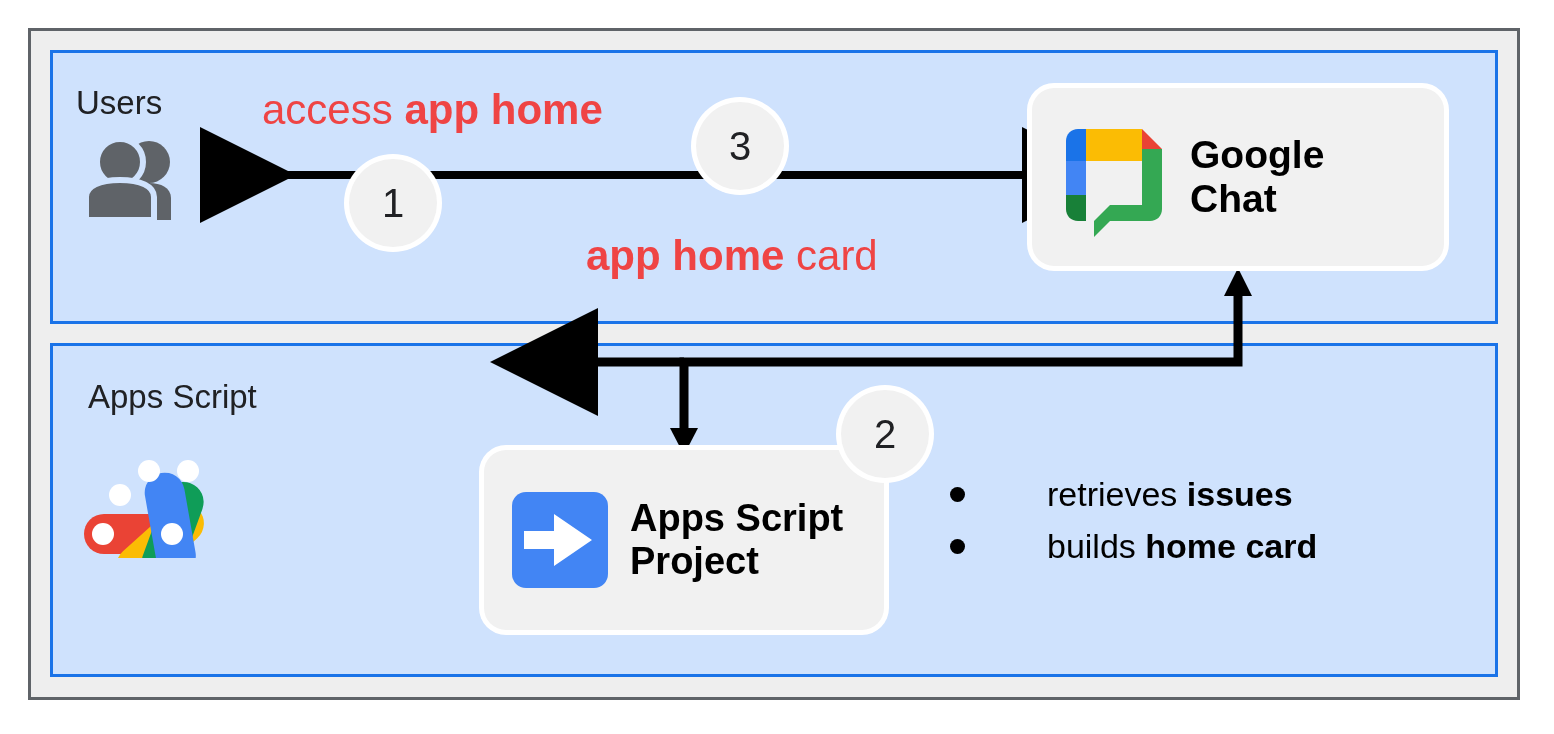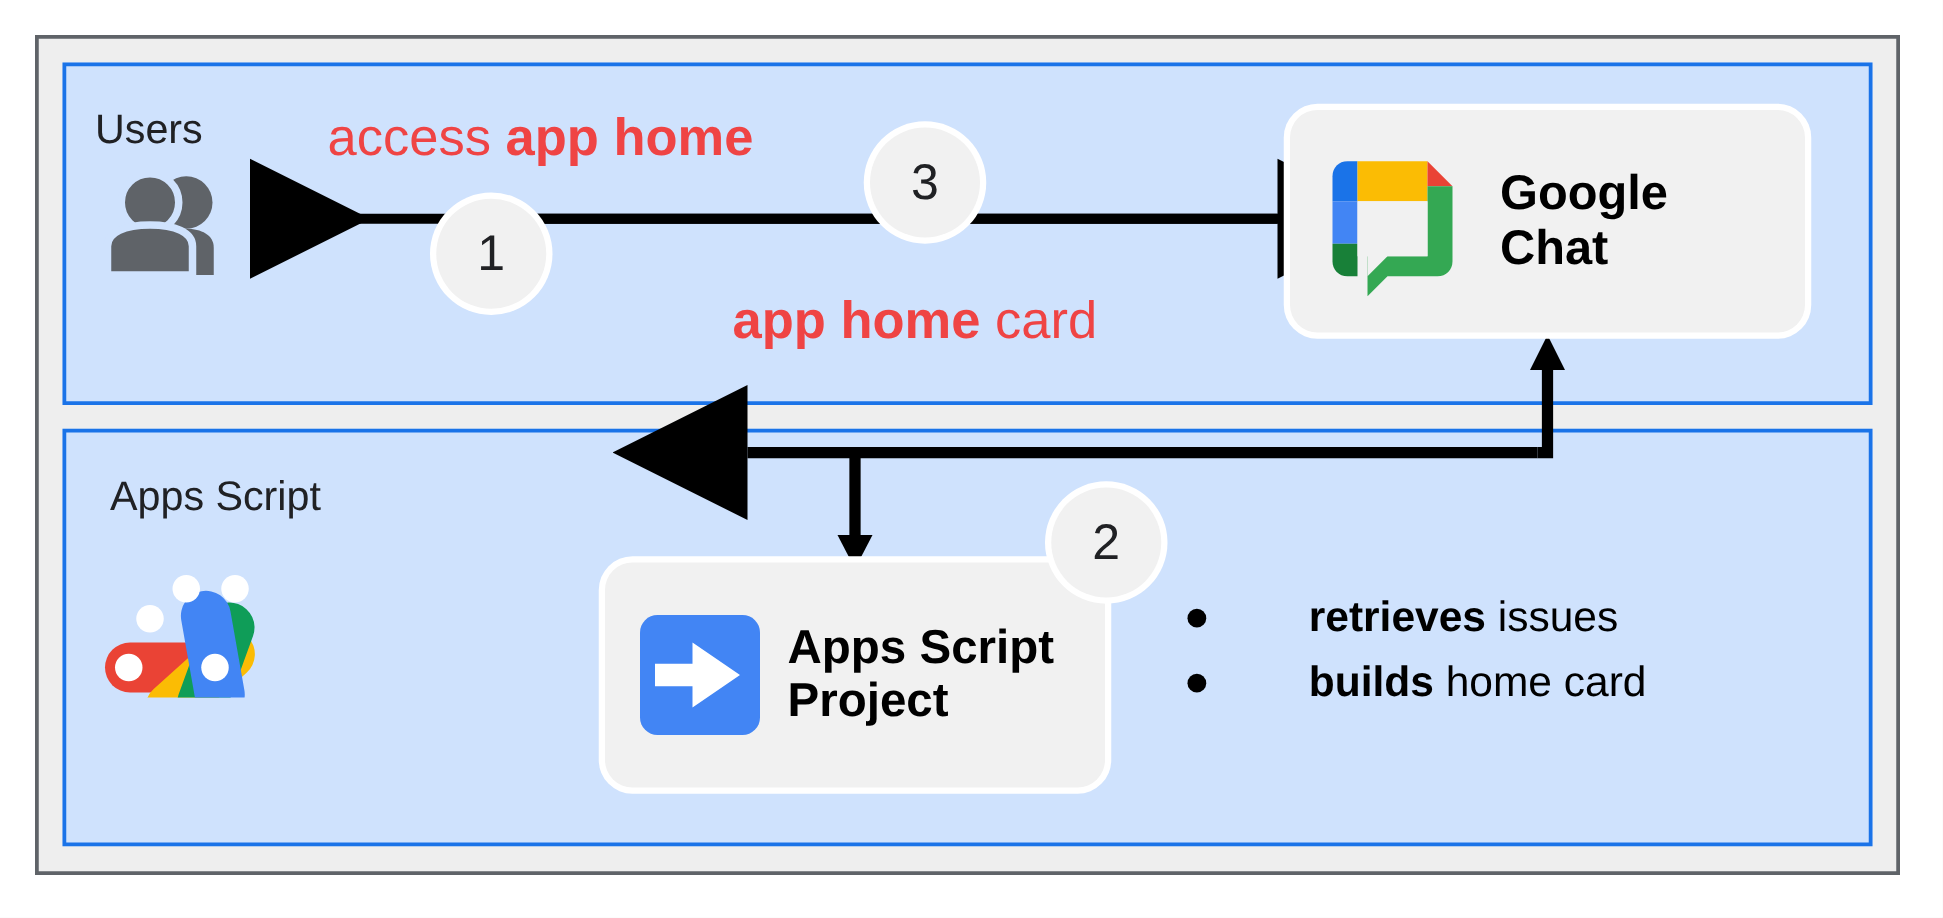--- a/index.html
+++ b/index.html
@@ -98,21 +98,21 @@
     width: 400px;
     height: 180px;
     padding-left: 28px;
   }
   .node-label {
     font-family: "Liberation Sans", sans-serif;
     font-weight: 700;
     font-size: 39px;
     line-height: 1.12;
     color: #000000;
-    margin-left: 26px;
+    margin-left: 16px;
     white-space: pre-line;
   }
   .node-project .node-label { font-size: 38px; margin-left: 22px; }
 
   
   .badge {
     position: absolute;
     width: 88px;
     height: 88px;
     border-radius: 50%;
@@ -147,22 +147,22 @@
     white-space: nowrap;
   }
   .bullet-dot {
     width: 15px;
     height: 15px;
     border-radius: 50%;
     background: #000000;
     margin-right: 82px;
     flex: none;
   }
-  .bullets .b { font-weight: 700; }
-  .bullets .r { font-weight: 400; text-align: center; }
+  .bullets .b { font-weight: 400; }
+  .bullets .r { font-weight: 700; text-align: center; }
 
   
   .overlay {
     position: absolute;
     left: 0;
     top: 0;
     width: 1554px;
     height: 734px;
     pointer-events: none;
   }

